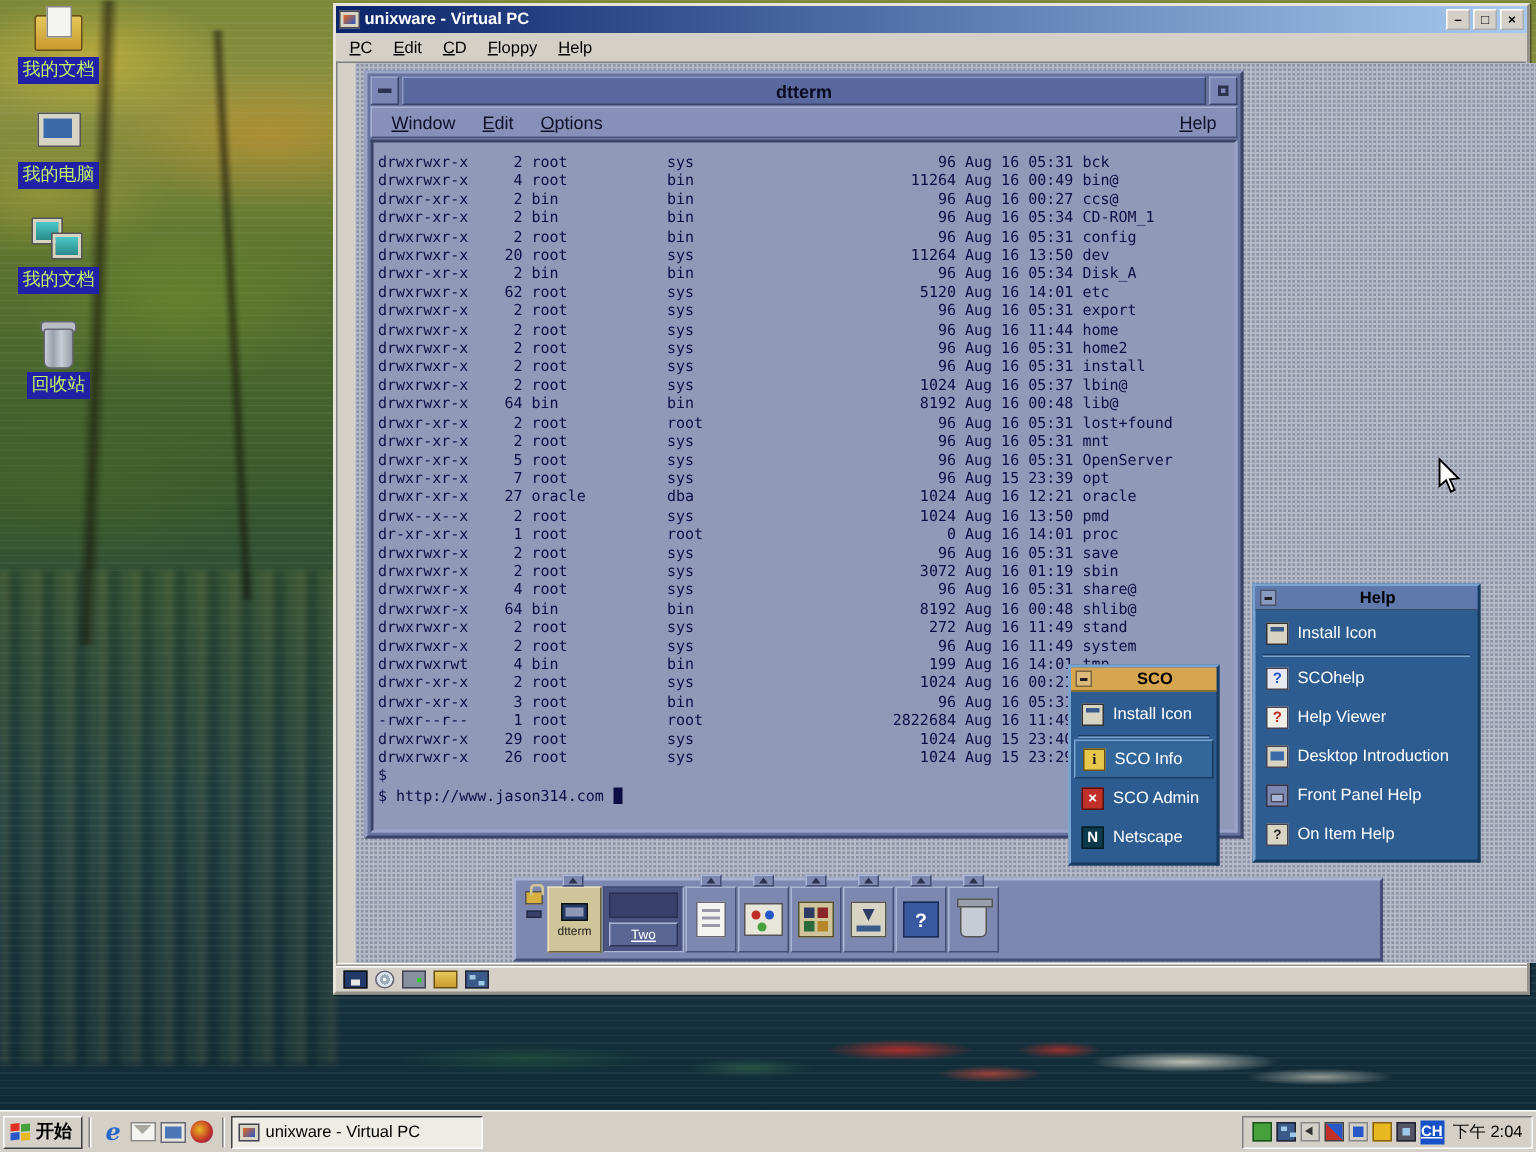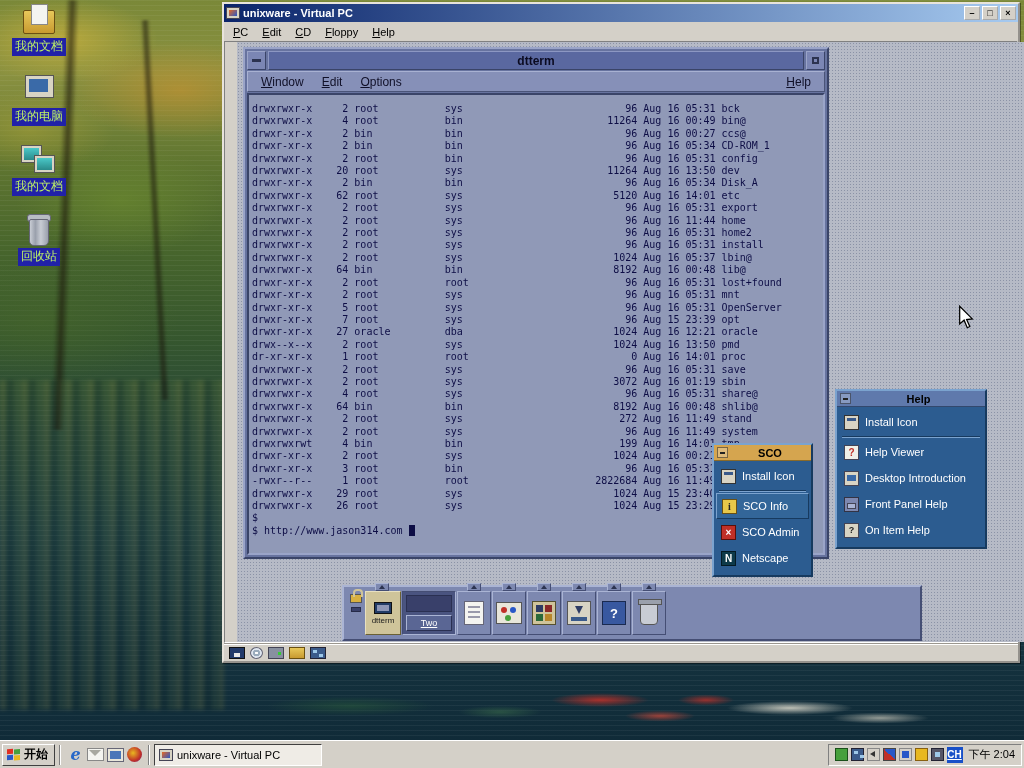--- a/index.html
+++ b/index.html
@@ -404,20 +404,24 @@
           <div class="panel-close"></div>
           <span class="t">Help</span>
         </div>
         <div class="panel-items">
             <div class="panel-item">
               <span class="picon install-item-icon"></span>
               <span>Install Icon</span>
             </div>
             <div class="panel-sep"></div>
             <div class="panel-item">
+              <span class="picon scohelp-icon"></span>
+              <span>SCOhelp</span>
+            </div>
+            <div class="panel-item">
               <span class="picon help-viewer-icon"></span>
               <span>Help Viewer</span>
             </div>
             <div class="panel-item">
               <span class="picon desktop-intro-icon"></span>
               <span>Desktop Introduction</span>
             </div>
             <div class="panel-item">
               <span class="picon front-panel-help-icon"></span>
               <span>Front Panel Help</span>

